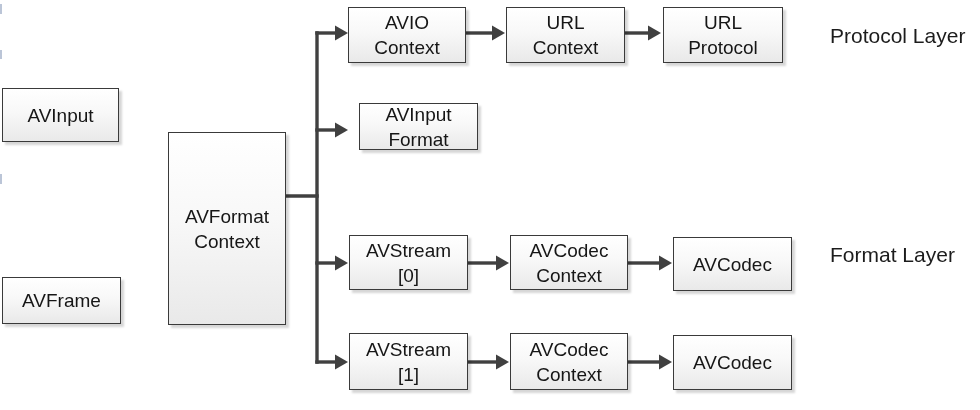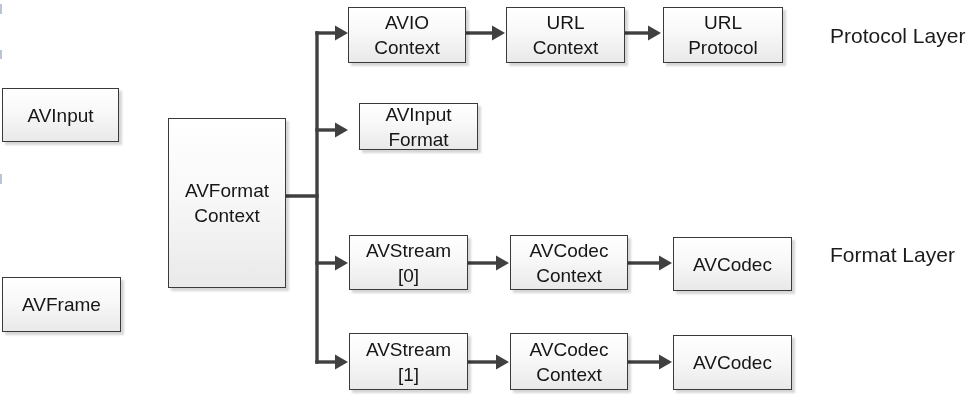--- a/index.html
+++ b/index.html
@@ -19,22 +19,22 @@
   .layer-label{
     position:absolute;font-size:21px;color:#1c1c1c;white-space:nowrap;
   }
   svg.wires{position:absolute;left:0;top:0;}
   .wire{stroke:#404040;stroke-width:3.4;fill:none;}
   .head{fill:#404040;stroke:none;}
   .artifact{position:absolute;width:2px;background:rgba(120,140,175,0.5);}
 
   
   #n-avpacket   {left:2px;  top:88px;  width:117px;height:54px}
-  #n-avframe    {left:2px;  top:277px; width:119px;height:55px}
-  #n-avformat   {left:168px;top:118px; width:118px;height:170px}
+  #n-avframe    {left:2px;  top:277px; width:119px;height:47px}
+  #n-avformat   {left:168px;top:132px; width:118px;height:193px}
   #n-avio       {left:348px;top:7px;   width:118px;height:56px}
   #n-urlctx     {left:506px;top:7px;   width:119px;height:56px}
   #n-urlproto   {left:663px;top:7px;   width:120px;height:56px}
   #n-avinput    {left:359px;top:103px; width:119px;height:47px}
   #n-avstream0  {left:349px;top:235px; width:119px;height:55px}
   #n-avcodecctx0{left:510px;top:235px; width:118px;height:55px}
   #n-avcodec0   {left:673px;top:237px; width:119px;height:54px}
   #n-avstream1  {left:349px;top:333px; width:119px;height:57px}
   #n-avcodecctx1{left:510px;top:333px; width:118px;height:57px}
   #n-avcodec1   {left:673px;top:335px; width:119px;height:55px}

